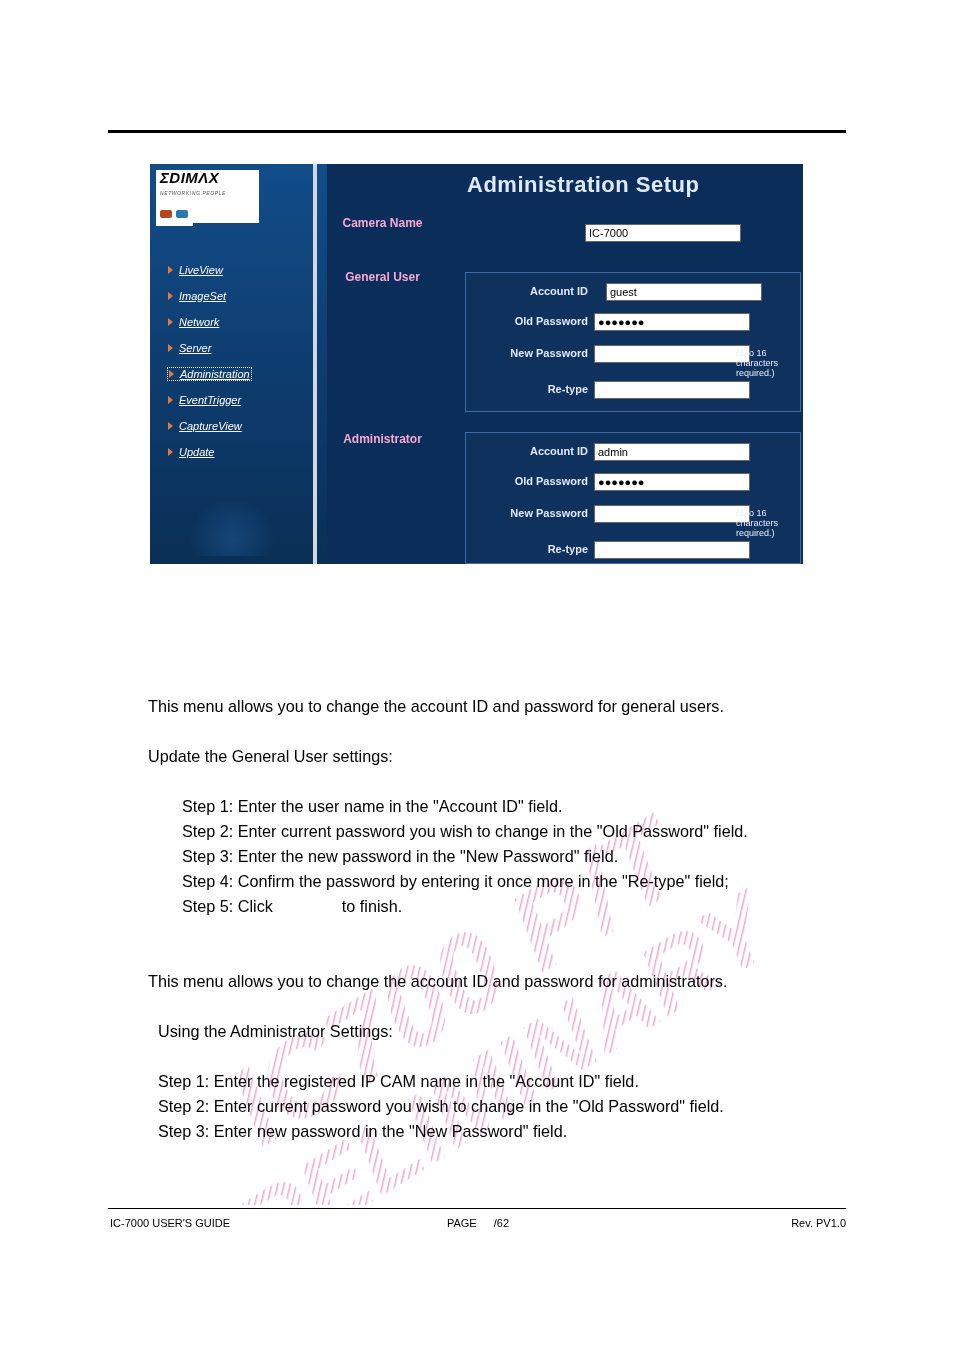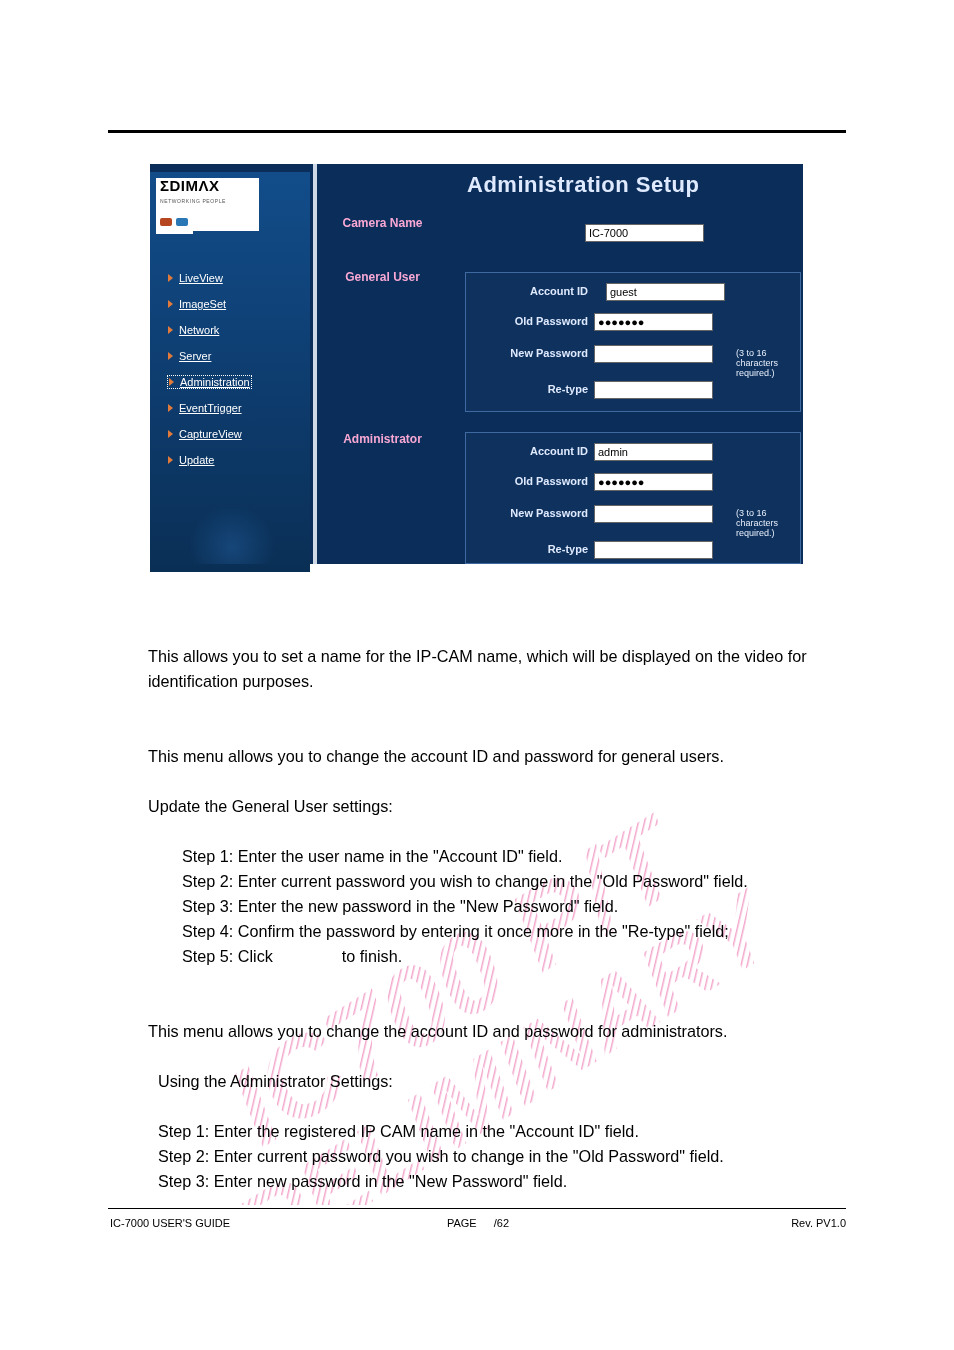--- a/index.html
+++ b/index.html
@@ -27,24 +27,25 @@
   .shot {
     position:absolute;
     left:150px; top:164px;
     width:653px; height:400px;
     background:#0a2d5a;
   }
 
   
   .side {
     position:absolute;
-    left:0; top:8px;
-    width:160px; height:400px;
+    left:0; top:0;
+    width:177px; height:400px;
     background:#124d8a;
     background:linear-gradient(#124d8a,#0d3a6b 60%,#0a2f55);
+    font-style:italic;
   }
   .logo {
     position:absolute;
     left:6px; top:6px;
     width:103px;
     color:#000;
     font-weight:bold;
     font-size:15px;
     letter-spacing:0.5px;
     background:#fff;
@@ -125,21 +126,21 @@
   }
   .flbl {
     position:absolute;
     font-size:11px;
     font-weight:bold;
     color:#e0eaff;
     text-align:right;
   }
   .tinput {
     position:absolute;
-    width:119px; height:18px;
+    width:156px; height:18px;
     background:#fff;
     border:1px solid #666;
     font-size:11px;
     padding:1px 3px;
     color:#000;
   }
   .hint {
     position:absolute;
     font-size:9px;
     color:#e8effc;
@@ -283,21 +284,20 @@
         <rect width="6" height="6" fill="#fff"></rect>
         <line x1="0" y1="0" x2="0" y2="6" stroke="#e95fa3" stroke-width="3"></line>
       </pattern>
     </defs>
     <text x="305" y="330" text-anchor="middle" font-family="Arial Black, Arial, sans-serif" font-size="112" font-weight="900" font-style="italic" fill="url(#hatch)" transform="rotate(-32 305 330)">IC700 P/T</text>
     <text x="325" y="440" text-anchor="middle" font-family="Arial Black, Arial, sans-serif" font-size="98" font-weight="900" font-style="italic" fill="url(#hatch)" transform="rotate(-32 325 440)">PRELIMINARY</text>
   </svg>
 </div>
 
 <div class="doc">
-  <p>This allows you to set a name for the IP-CAM name, which will be displayed on the video for identification purposes.</p>
   <div class="para-spacer"></div>
   <div class="para-spacer"></div>
   <p>This menu allows you to change the account ID and password for general users.</p>
   <div class="para-spacer"></div>
   <p>Update the General User settings:</p>
   <div class="para-spacer"></div>
   <div style="padding-left:34px">
     <div>Step 1: Enter the user name in the "Account ID" field.</div>
     <div>Step 2: Enter current password you wish to change in the "Old Password" field.</div>
     <div>Step 3: Enter the new password in the "New Password" field.</div>

